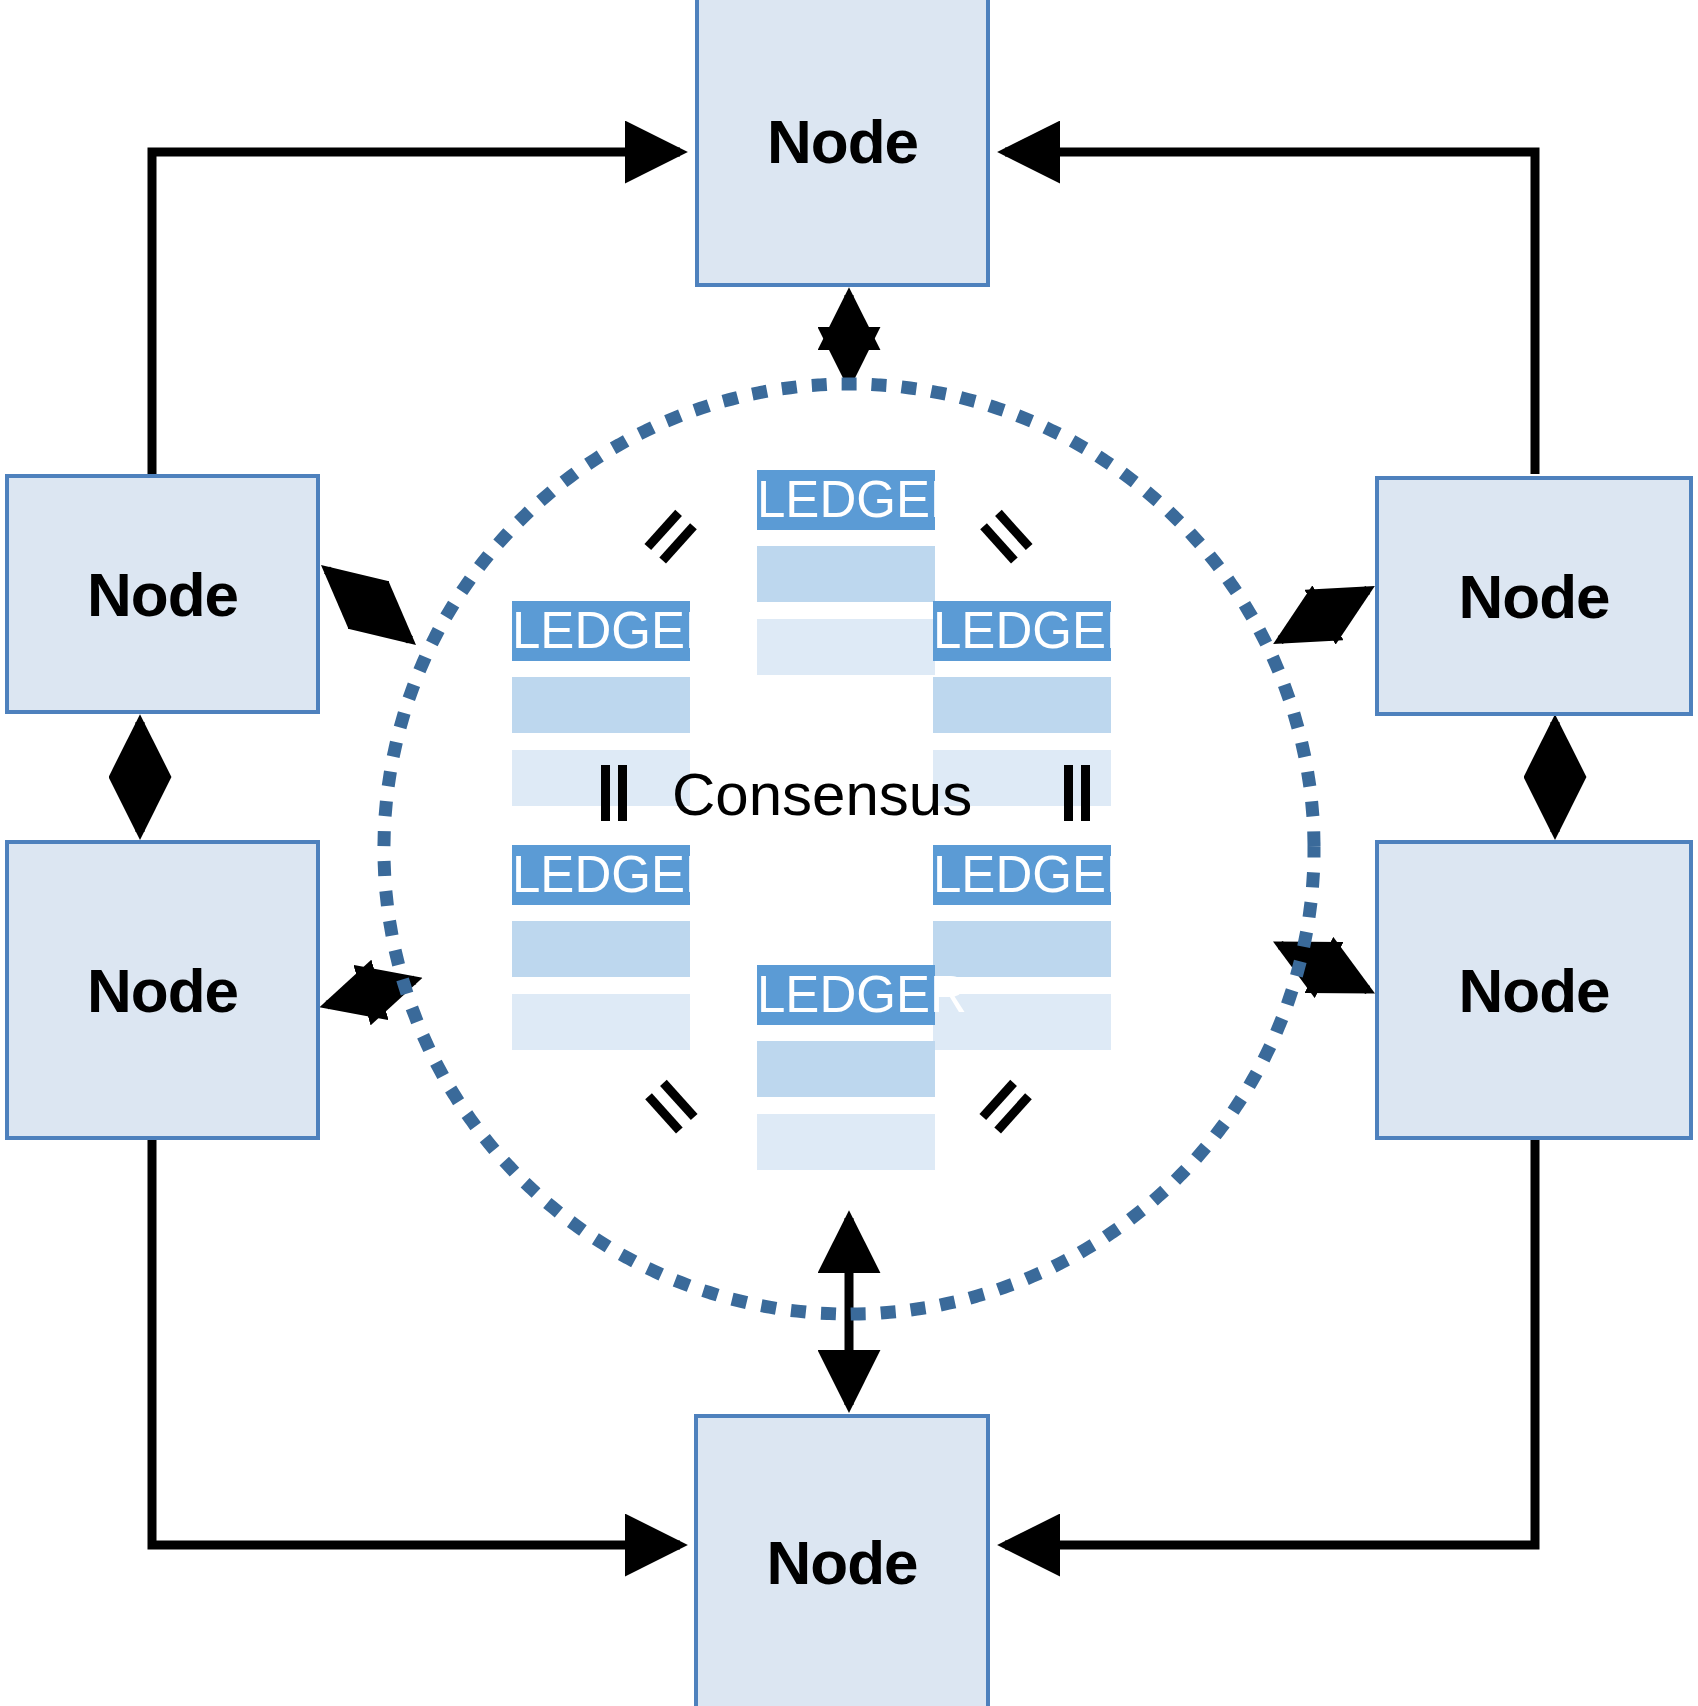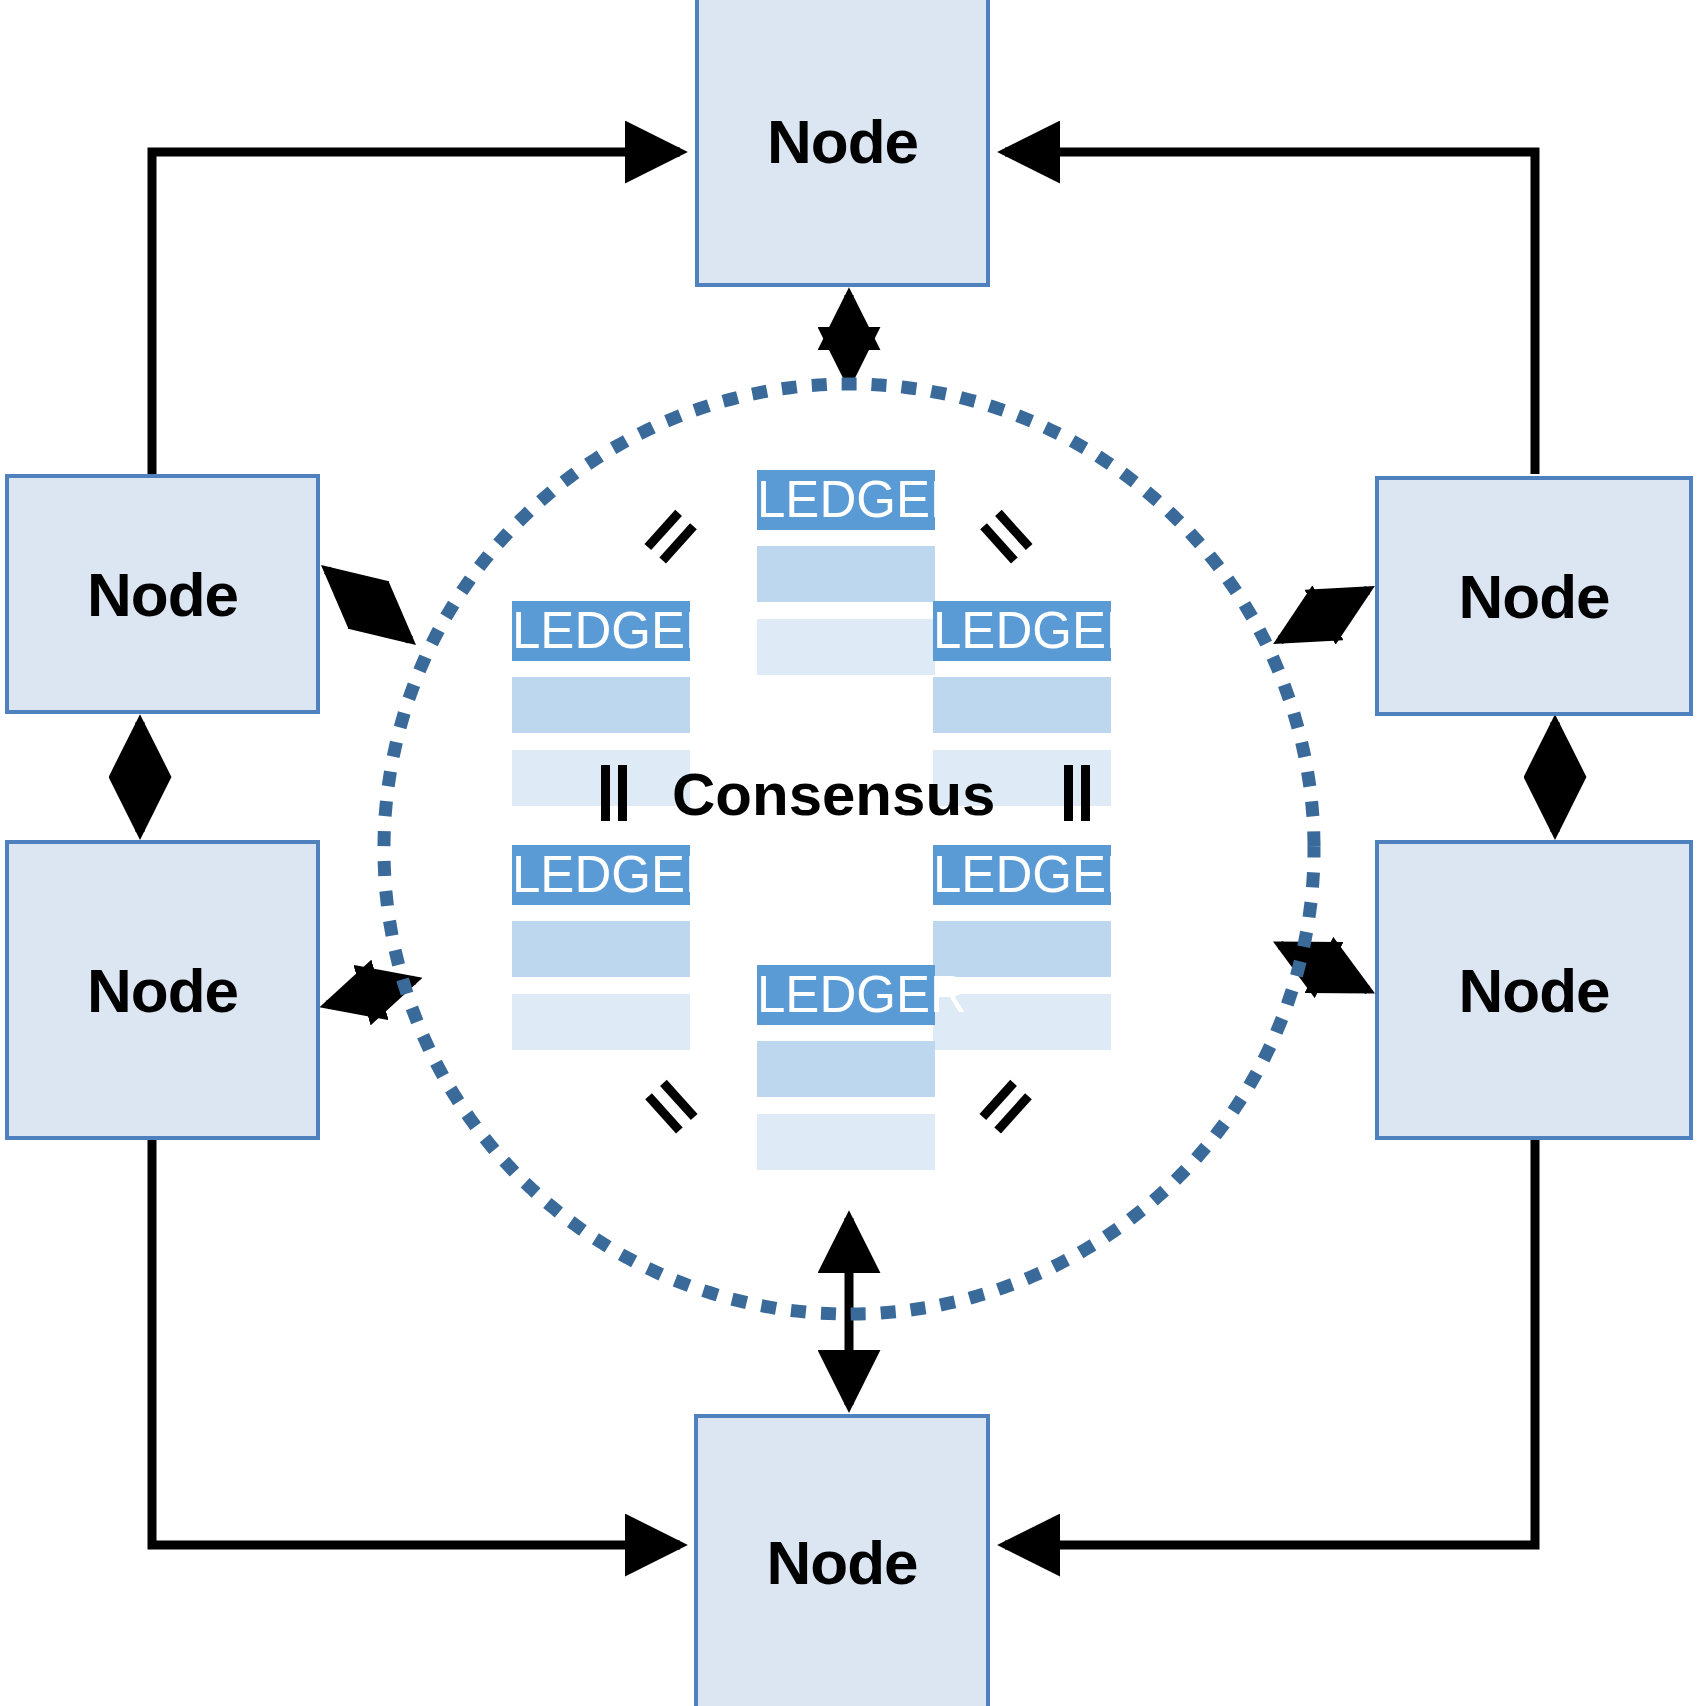--- a/index.html
+++ b/index.html
@@ -60,21 +60,21 @@
     margin-top: 16px;
   }
   .ledger-bar-3 {
     background: #DEEAF6;
     height: 56px;
     margin-top: 17px;
   }
   .consensus-label {
     position: absolute;
     font-size: 60px;
-    font-weight: bold;
+    font-weight: normal;
     color: #000000;
     white-space: nowrap;
     font-family: "Liberation Sans", sans-serif;
   }
   .eq-mark {
     position: absolute;
     width: 46px;
     height: 42px;
   }
   .eq-mark span {

